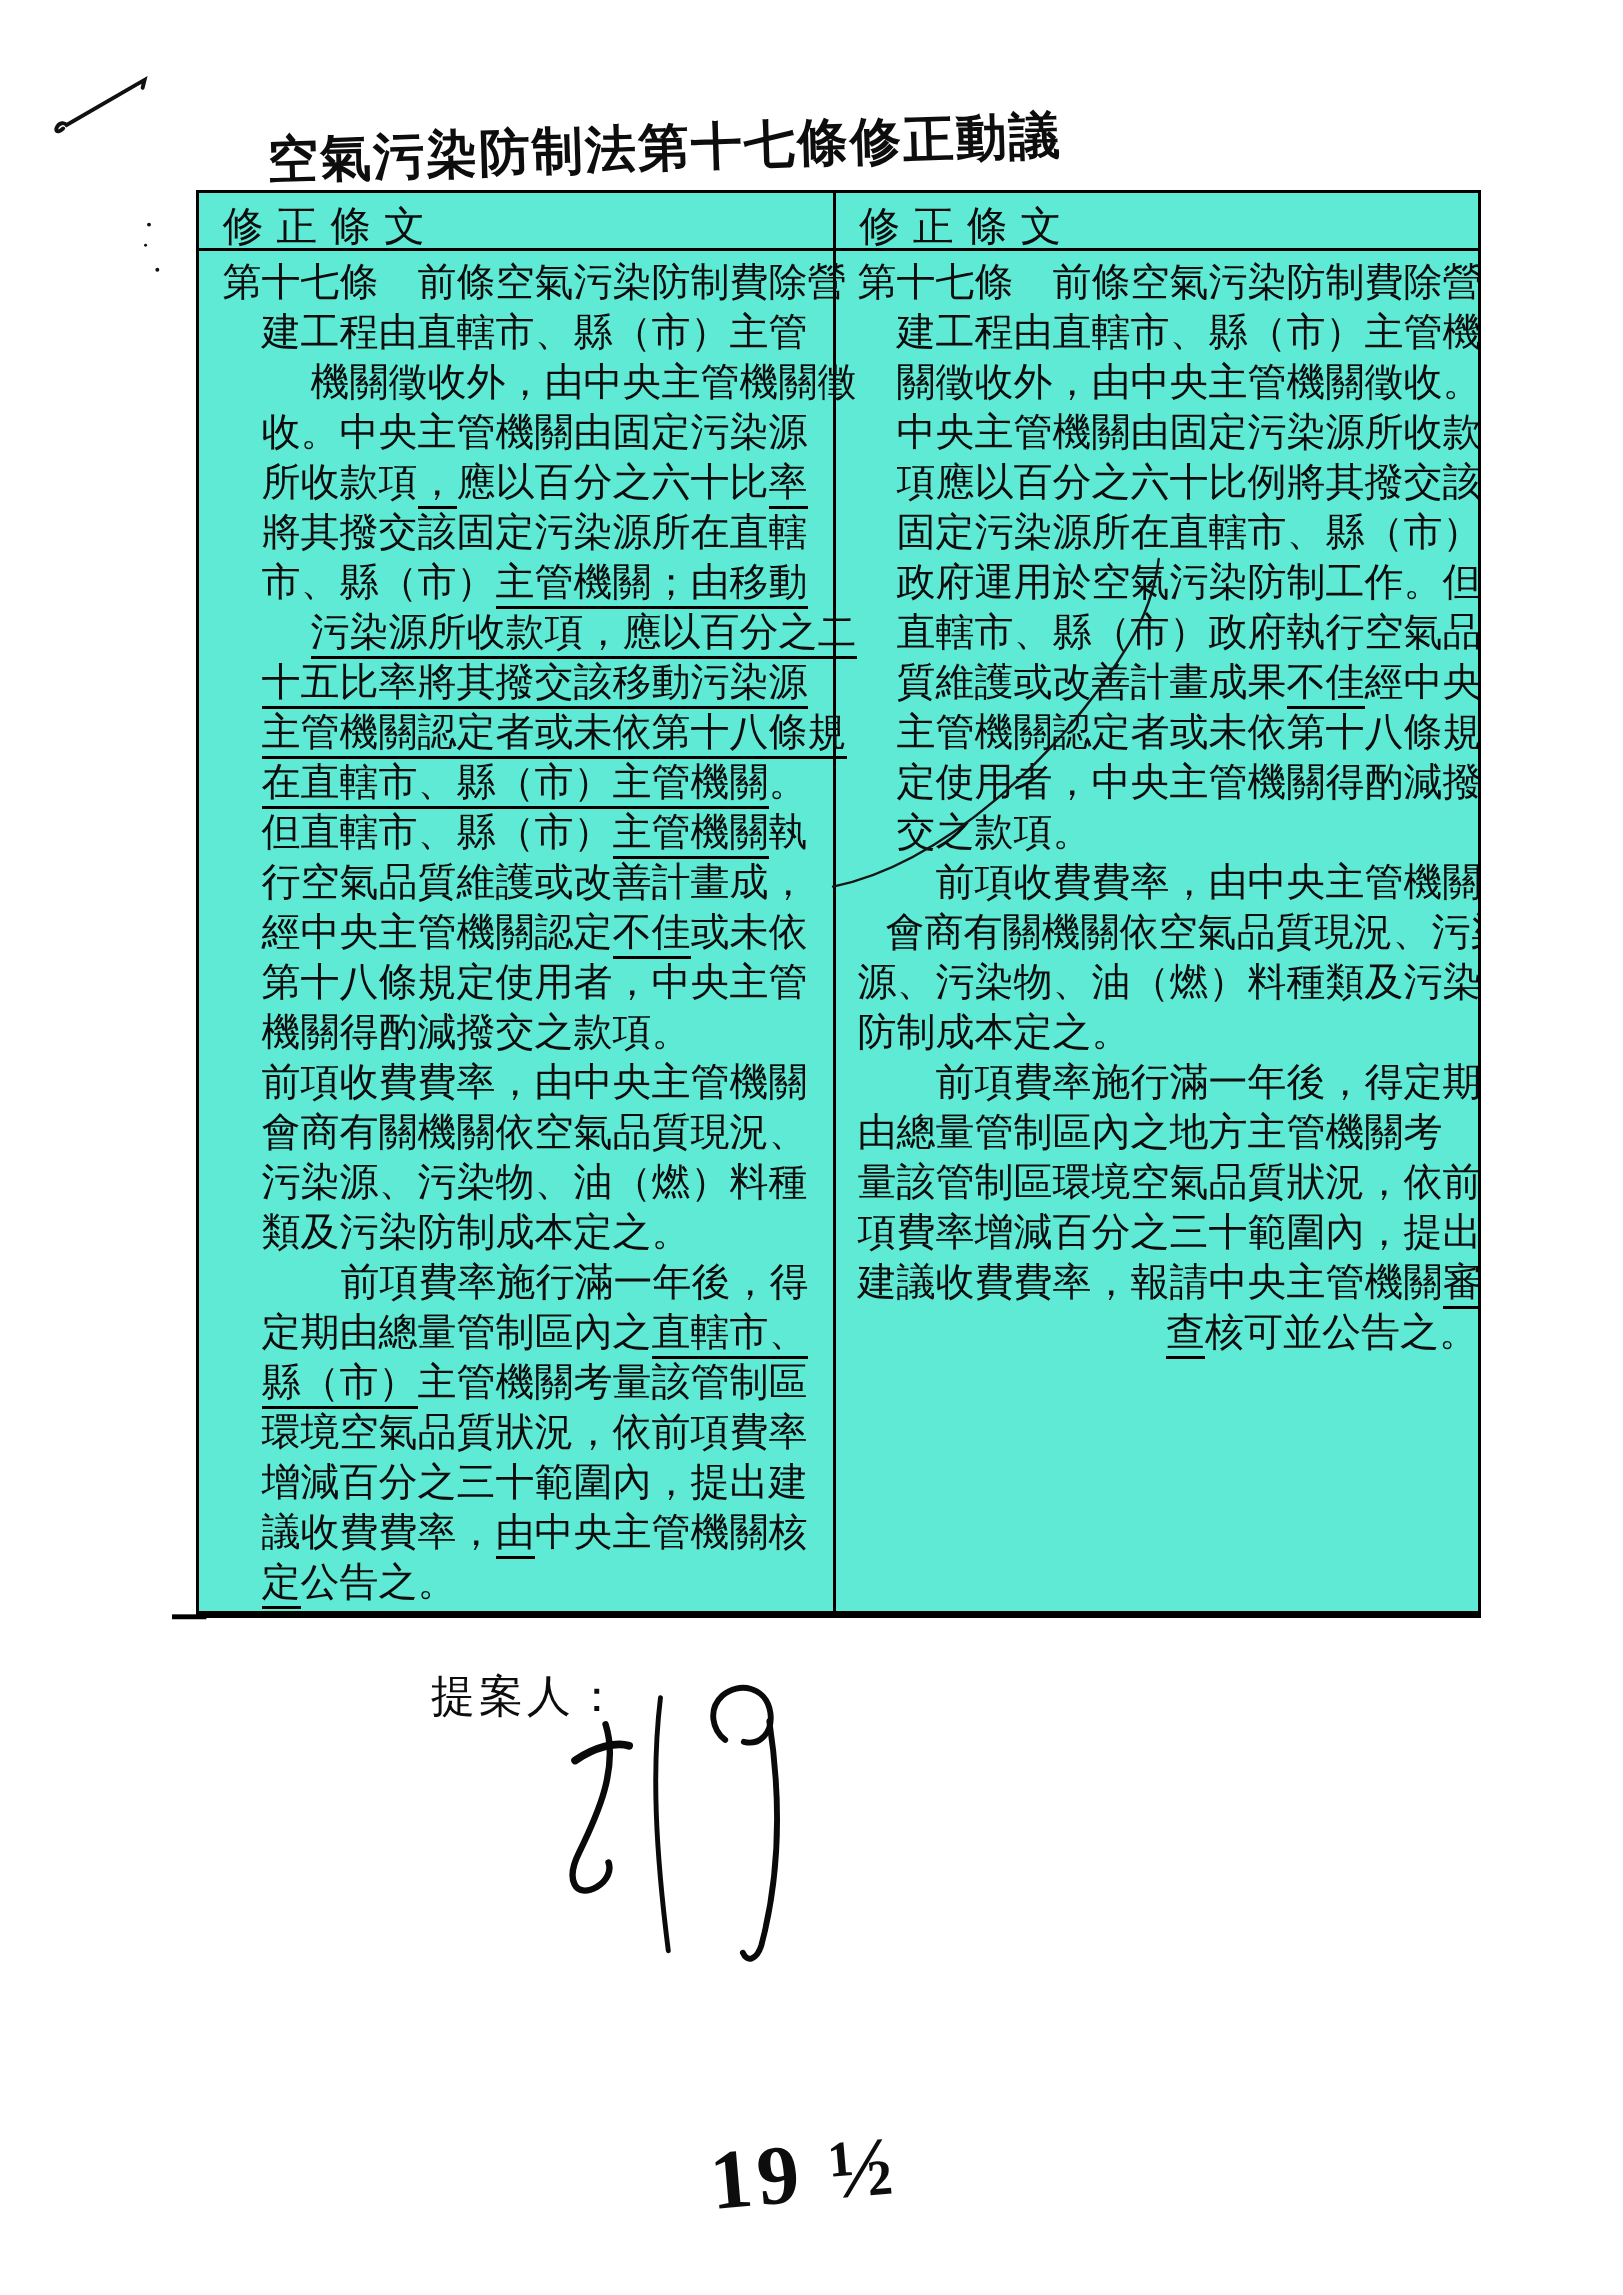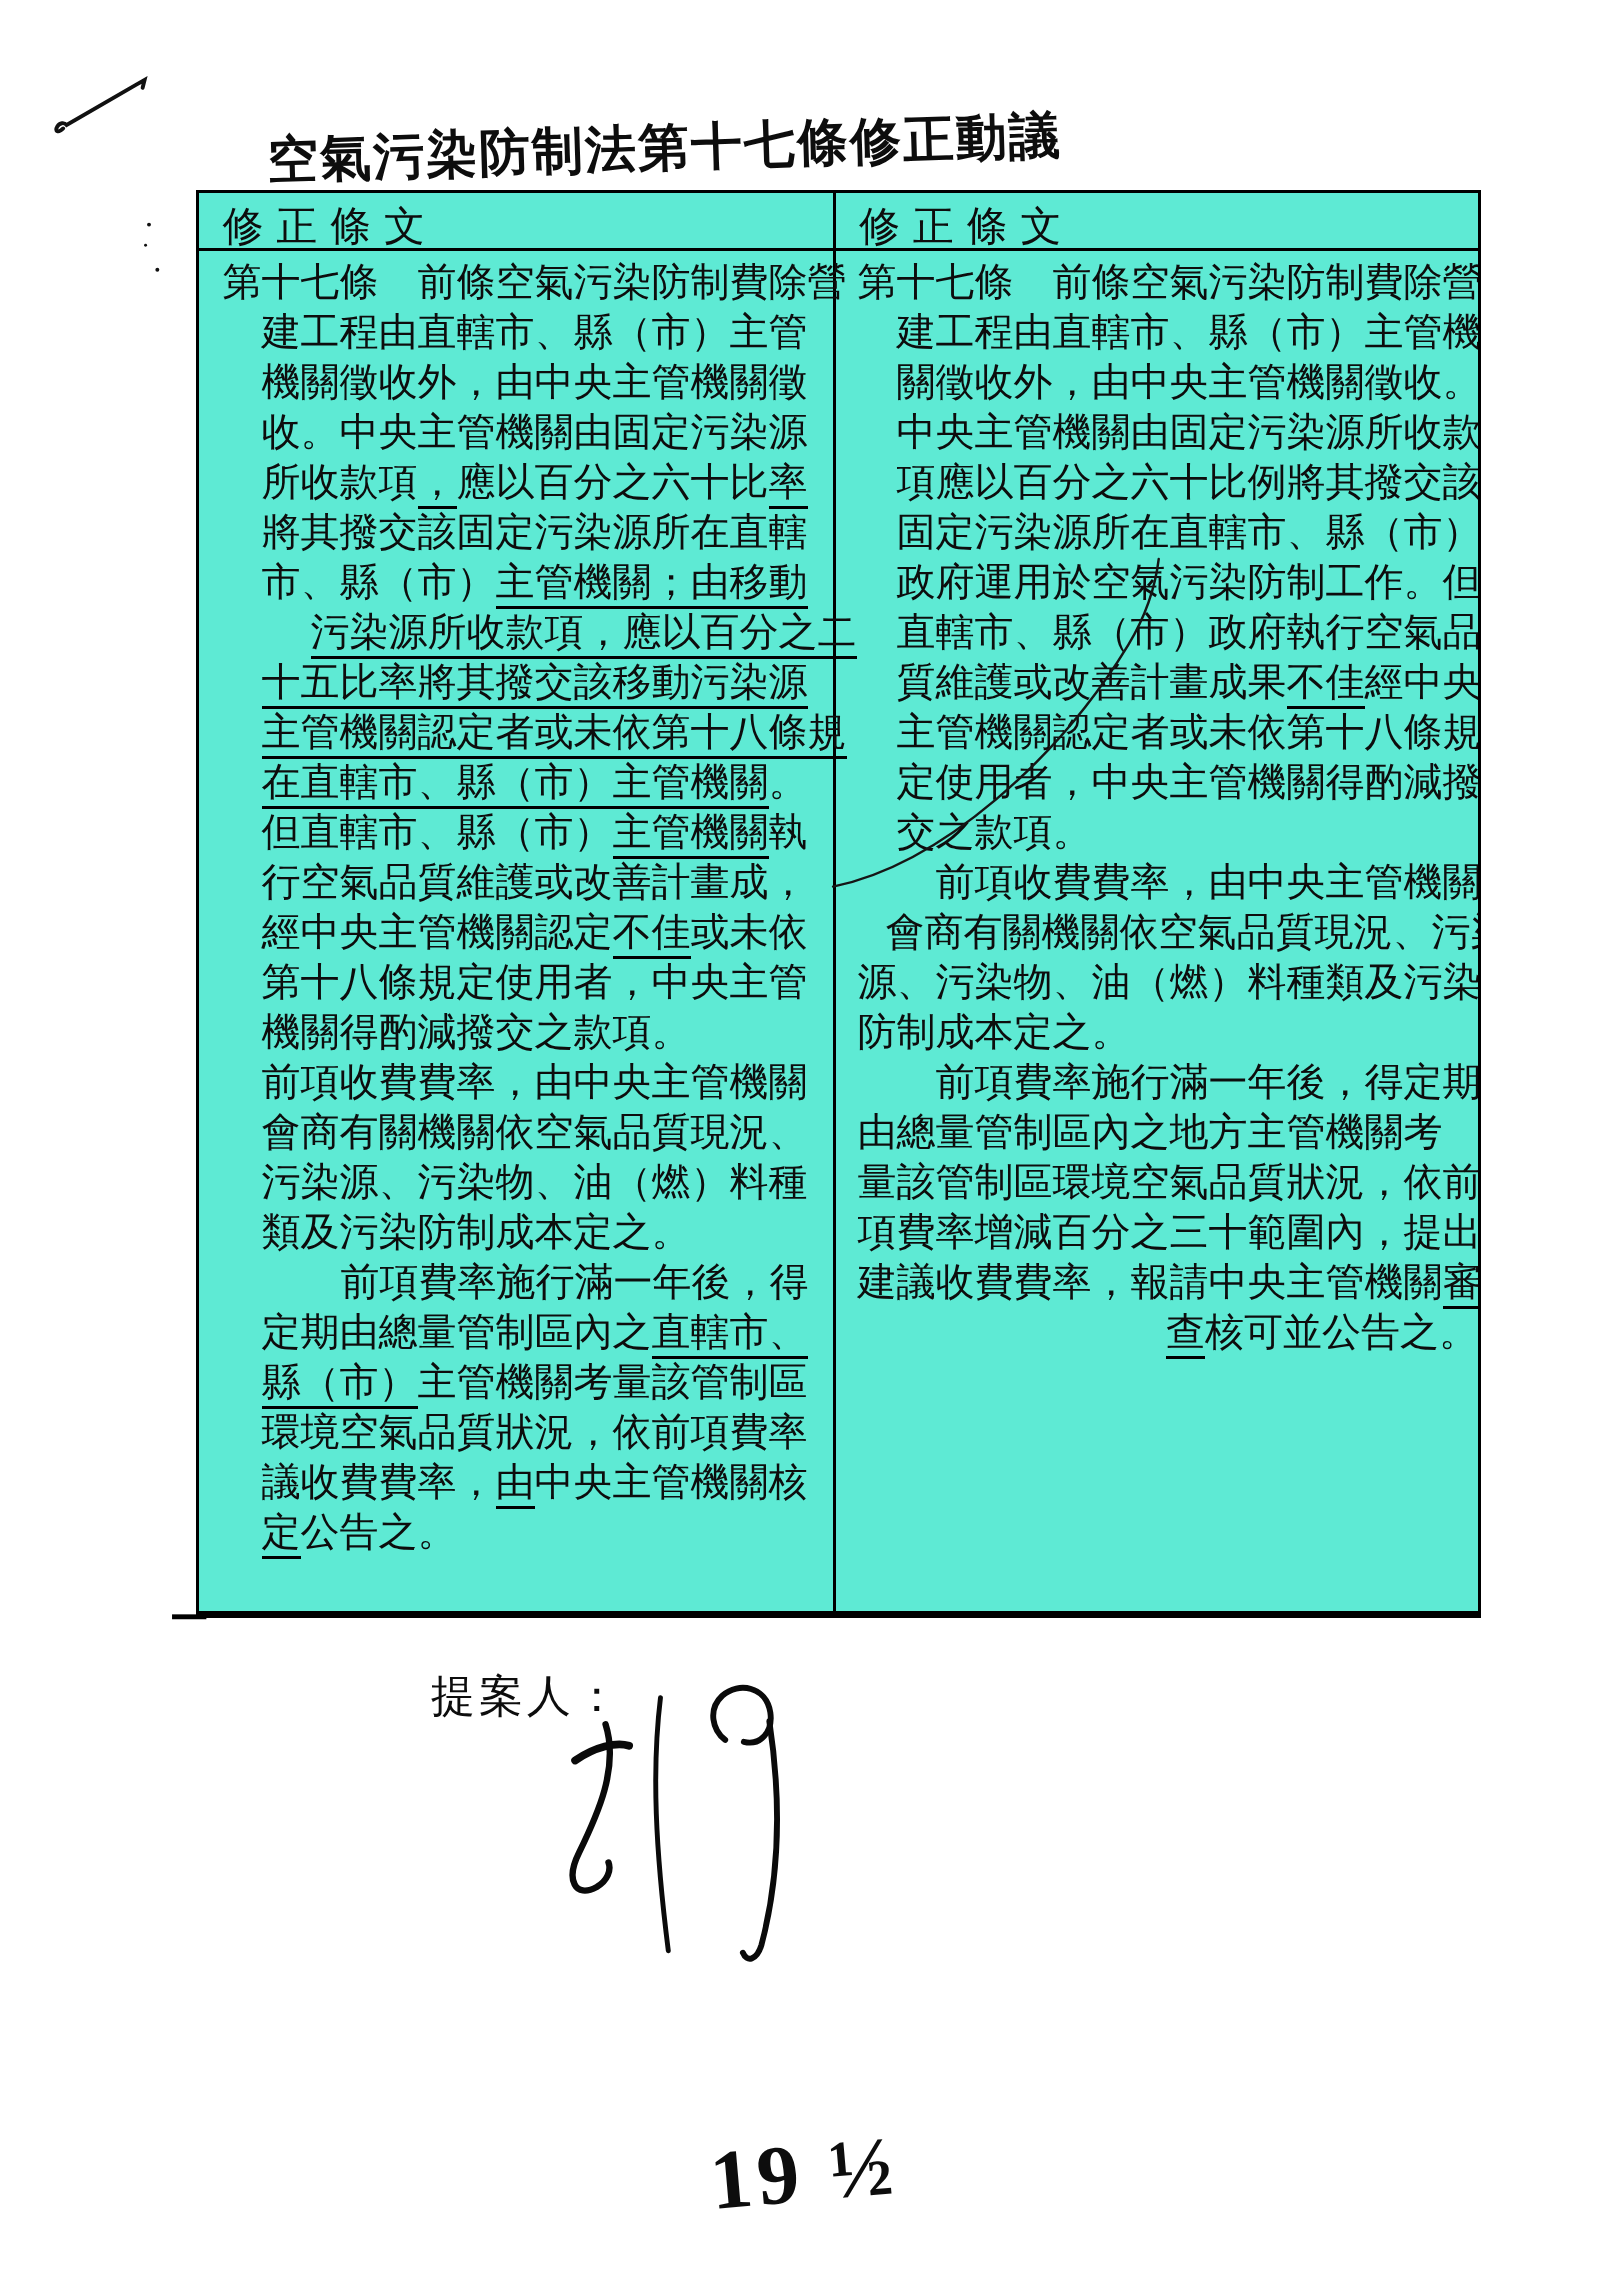--- a/index.html
+++ b/index.html
@@ -75,21 +75,21 @@
   <div id="doc-title">空氣污染防制法第十七條修正動議</div>
 
   <div id="cmp-table">
     <div class="hdr-cell" id="hdr-left">修正條文</div>
     <div class="hdr-cell" id="hdr-right">修正條文</div>
     <div class="hdr-divider"></div>
     <div class="col-divider"></div>
     <div class="body-cell" id="cell-left">
         <div class="tline" style="padding-left: 0px;"><span>第十七條　前條空氣污染防制費除營</span></div>
         <div class="tline" style="padding-left: 39px;"><span>建工程由直轄市、縣（市）主管</span></div>
-        <div class="tline" style="padding-left: 39px;"><span>機關徵收外，由中央主管機關徵</span></div>
+        <div class="tline" style="padding-left: 39px; text-align: right;"><span>機關徵收外，由中央主管機關徵</span></div>
         <div class="tline" style="padding-left: 39px;"><span>收。中央主管機關由固定污染源</span></div>
         <div class="tline" style="padding-left: 39px;"><span>所收款項</span><span class="u">，</span><span>應以百分之六十比</span><span class="u">率</span></div>
         <div class="tline" style="padding-left: 39px;"><span>將其撥交該固定污染源所在直轄</span></div>
         <div class="tline" style="padding-left: 39px;"><span>市、縣（市）</span><span class="u">主管機關；由移動</span></div>
         <div class="tline" style="padding-left: 39px; text-align: right;"><span class="u">污染源所收款項，應以百分之二</span></div>
         <div class="tline" style="padding-left: 39px;"><span class="u">十五比率將其撥交該移動污染源</span></div>
         <div class="tline" style="padding-left: 39px;"><span class="u">主管機關認定者或未依第十八條規</span></div>
         <div class="tline" style="padding-left: 39px;"><span class="u">在直轄市、縣（市）主管機關</span><span>。</span></div>
         <div class="tline" style="padding-left: 39px;"><span>但直轄市、縣（市）</span><span class="u">主管機關</span><span>執</span></div>
         <div class="tline" style="padding-left: 39px;"><span>行空氣品質維護或改善計畫成，</span></div>
@@ -97,20 +97,21 @@
         <div class="tline" style="padding-left: 39px;"><span>第十八條規定使用者，中央主管</span></div>
         <div class="tline" style="padding-left: 39px;"><span>機關得酌減撥交之款項。</span></div>
         <div class="tline" style="padding-left: 39px;"><span>前項收費費率，由中央主管機關</span></div>
         <div class="tline" style="padding-left: 39px;"><span>會商有關機關依空氣品質現況、</span></div>
         <div class="tline" style="padding-left: 39px;"><span>污染源、污染物、油（燃）料種</span></div>
         <div class="tline" style="padding-left: 39px;"><span>類及污染防制成本定之。</span></div>
         <div class="tline" style="padding-left: 118px;"><span>前項費率施行滿一年後，得</span></div>
         <div class="tline" style="padding-left: 39px;"><span>定期由總量管制區內之</span><span class="u">直轄市、</span></div>
         <div class="tline" style="padding-left: 39px;"><span class="u">縣（市）</span><span>主管機關考量該管制區</span></div>
         <div class="tline" style="padding-left: 39px;"><span>環境空氣品質狀況，依前項費率</span></div>
+        <div class="tline" style="padding-left: 39px;"><span>增減百分之三十範圍內，提出建</span></div>
         <div class="tline" style="padding-left: 39px;"><span>議收費費率，</span><span class="u">由</span><span>中央主管機關核</span></div>
         <div class="tline" style="padding-left: 39px;"><span class="u">定</span><span>公告之。</span></div>
       </div>
     <div class="body-cell" id="cell-right">
         <div class="tline" style="padding-left: 0px;"><span>第十七條　前條空氣污染防制費除營</span></div>
         <div class="tline" style="padding-left: 39px;"><span>建工程由直轄市、縣（市）主管機</span></div>
         <div class="tline" style="padding-left: 39px;"><span>關徵收外，由中央主管機關徵收。</span></div>
         <div class="tline" style="padding-left: 39px;"><span>中央主管機關由固定污染源所收款</span></div>
         <div class="tline" style="padding-left: 39px;"><span>項應以百分之六十比例將其撥交該</span></div>
         <div class="tline" style="padding-left: 39px;"><span>固定污染源所在直轄市、縣（市）</span></div>

